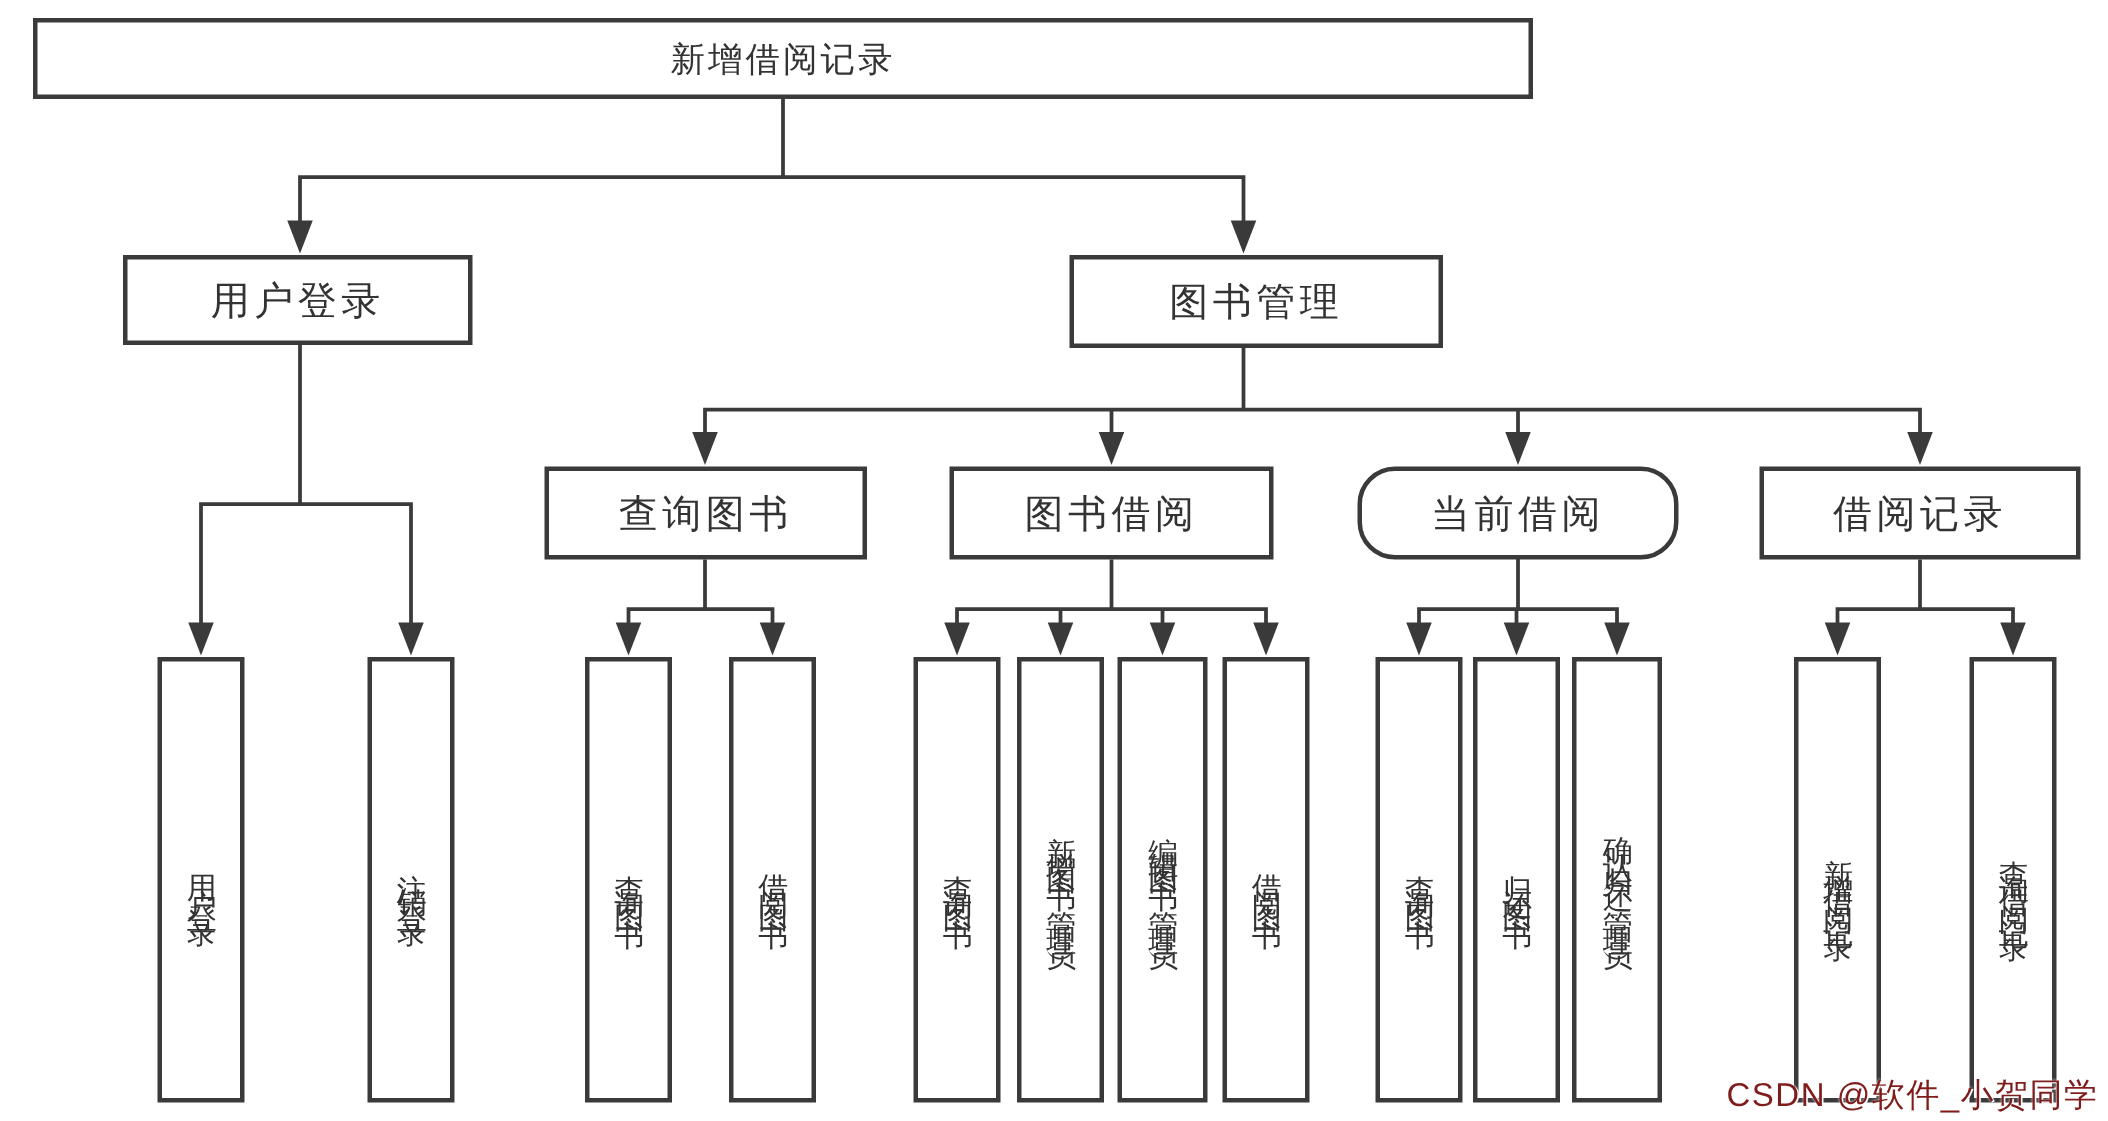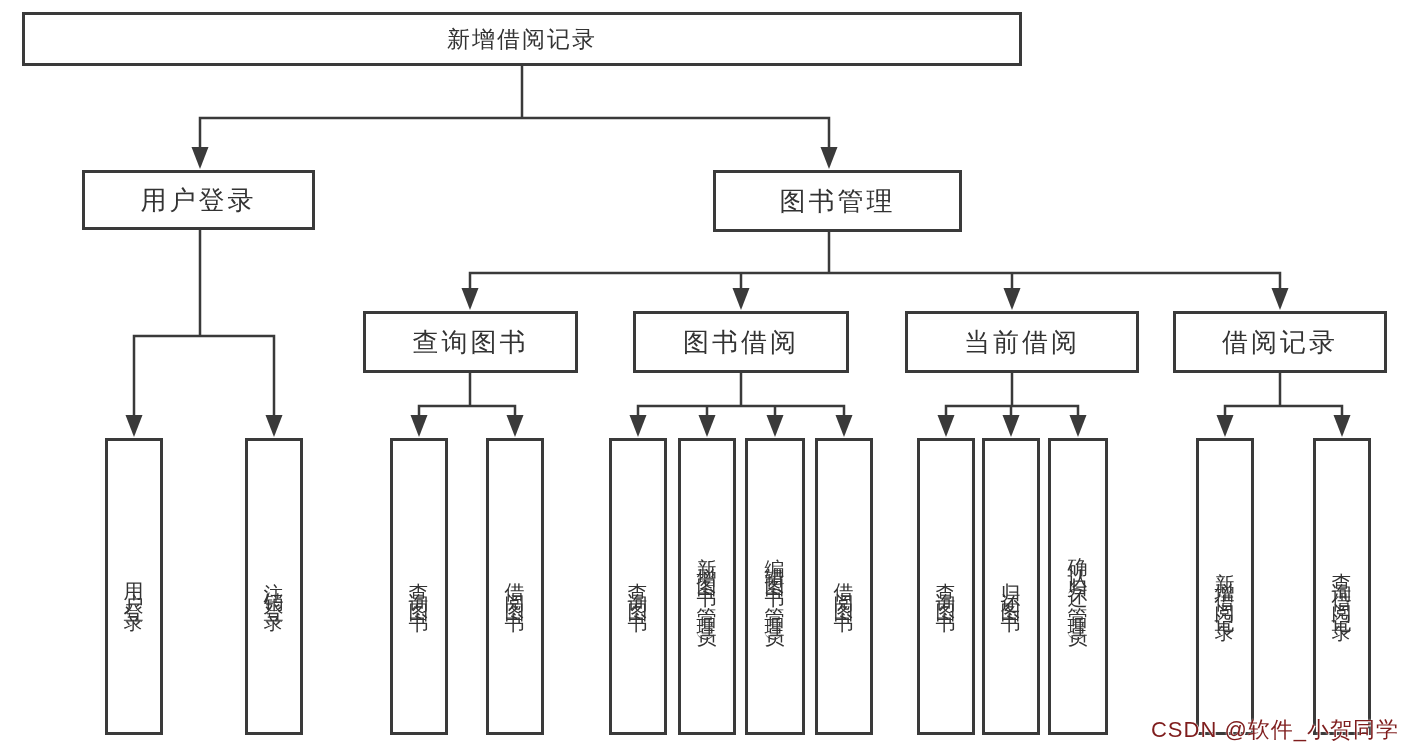--- a/index.html
+++ b/index.html
@@ -30,21 +30,21 @@
     align-items: center;
     justify-content: center;
     color: #333333;
   }
   .root  { left: 22px;  top: 12px;  width: 1000px; height: 54px; font-size: 23px; letter-spacing: 2px; }
   .lvl   { font-size: 26px; letter-spacing: 3px; }
   .l2a   { left: 82px;  top: 170px; width: 233px; height: 60px; }
   .l2b   { left: 713px; top: 170px; width: 249px; height: 62px; }
   .l3a   { left: 363px; top: 311px; width: 215px; height: 62px; }
   .l3b   { left: 633px; top: 311px; width: 216px; height: 62px; text-align: center; }
-  .l3c   { left: 905px; top: 311px; width: 234px; height: 62px; }
+  .l3c   { left: 905px; top: 311px; width: 214px; height: 62px; border-radius: 25px; }
   .l3d   { left: 1173px;top: 311px; width: 214px; height: 62px; text-align: right; }
   .leaf  {
     top: 438px;
     width: 58px;
     height: 297px;
   }
   .leaf span {
     writing-mode: vertical-rl;
     text-orientation: mixed;
     font-size: 20px;

